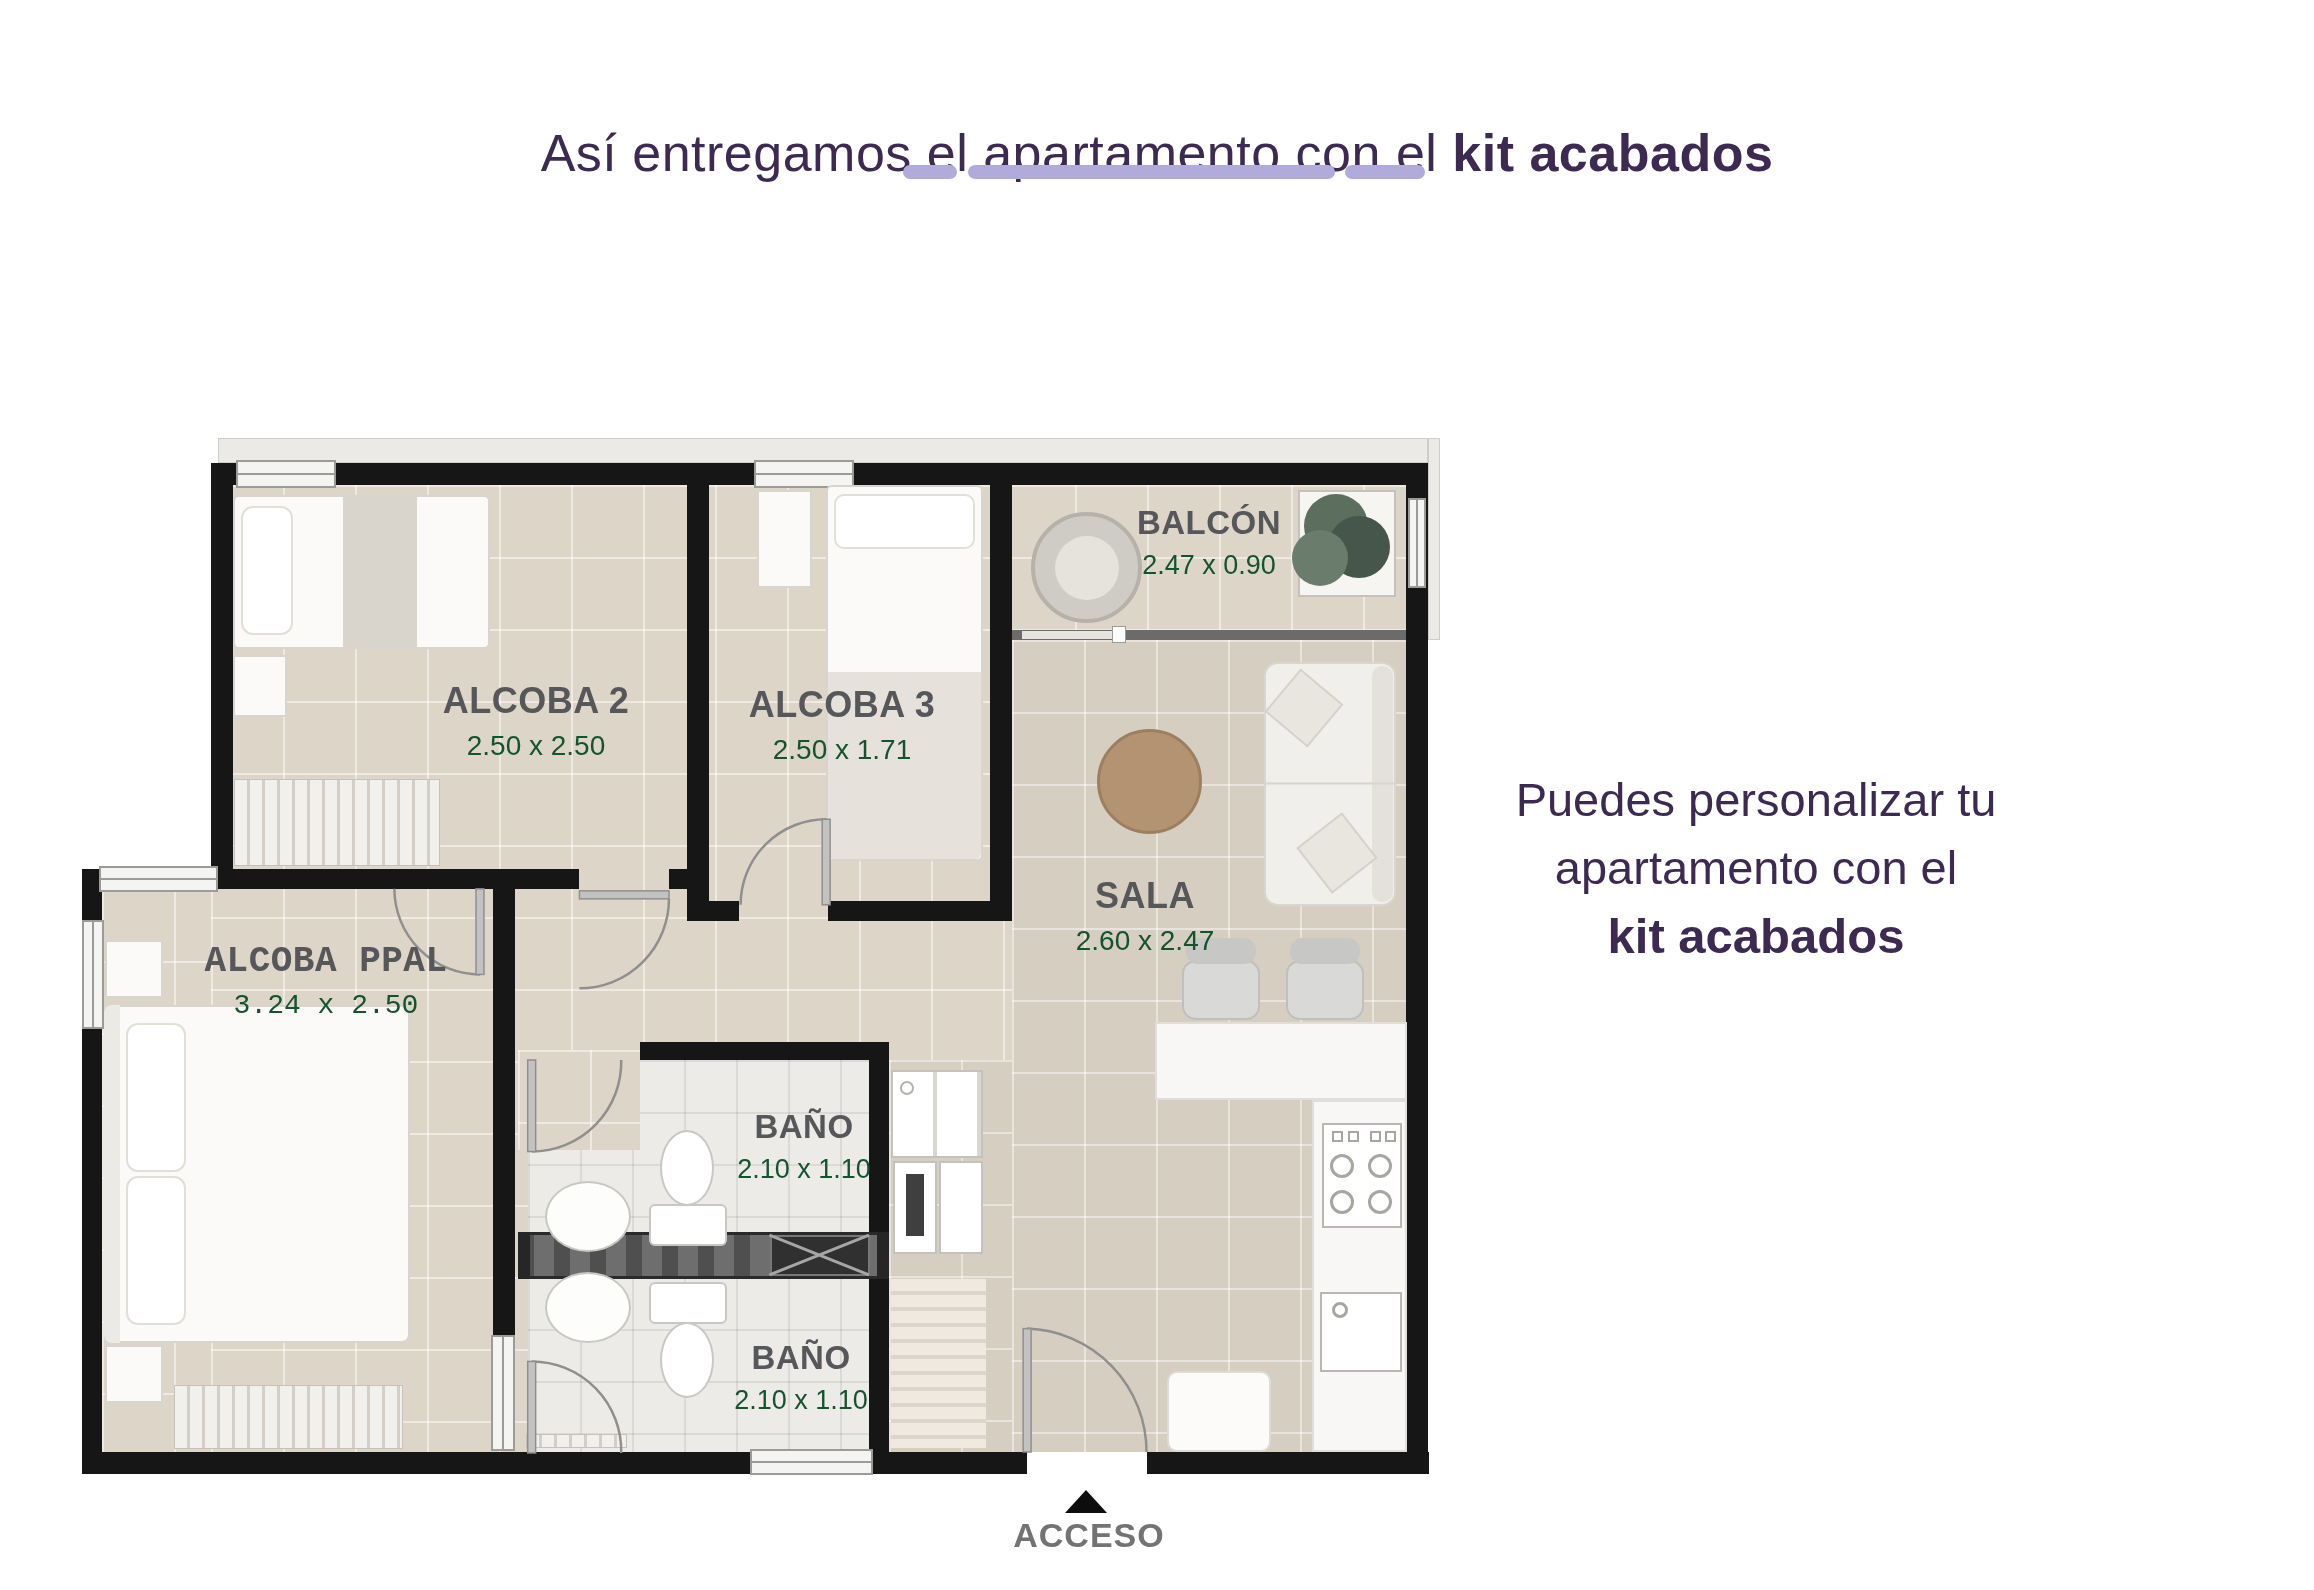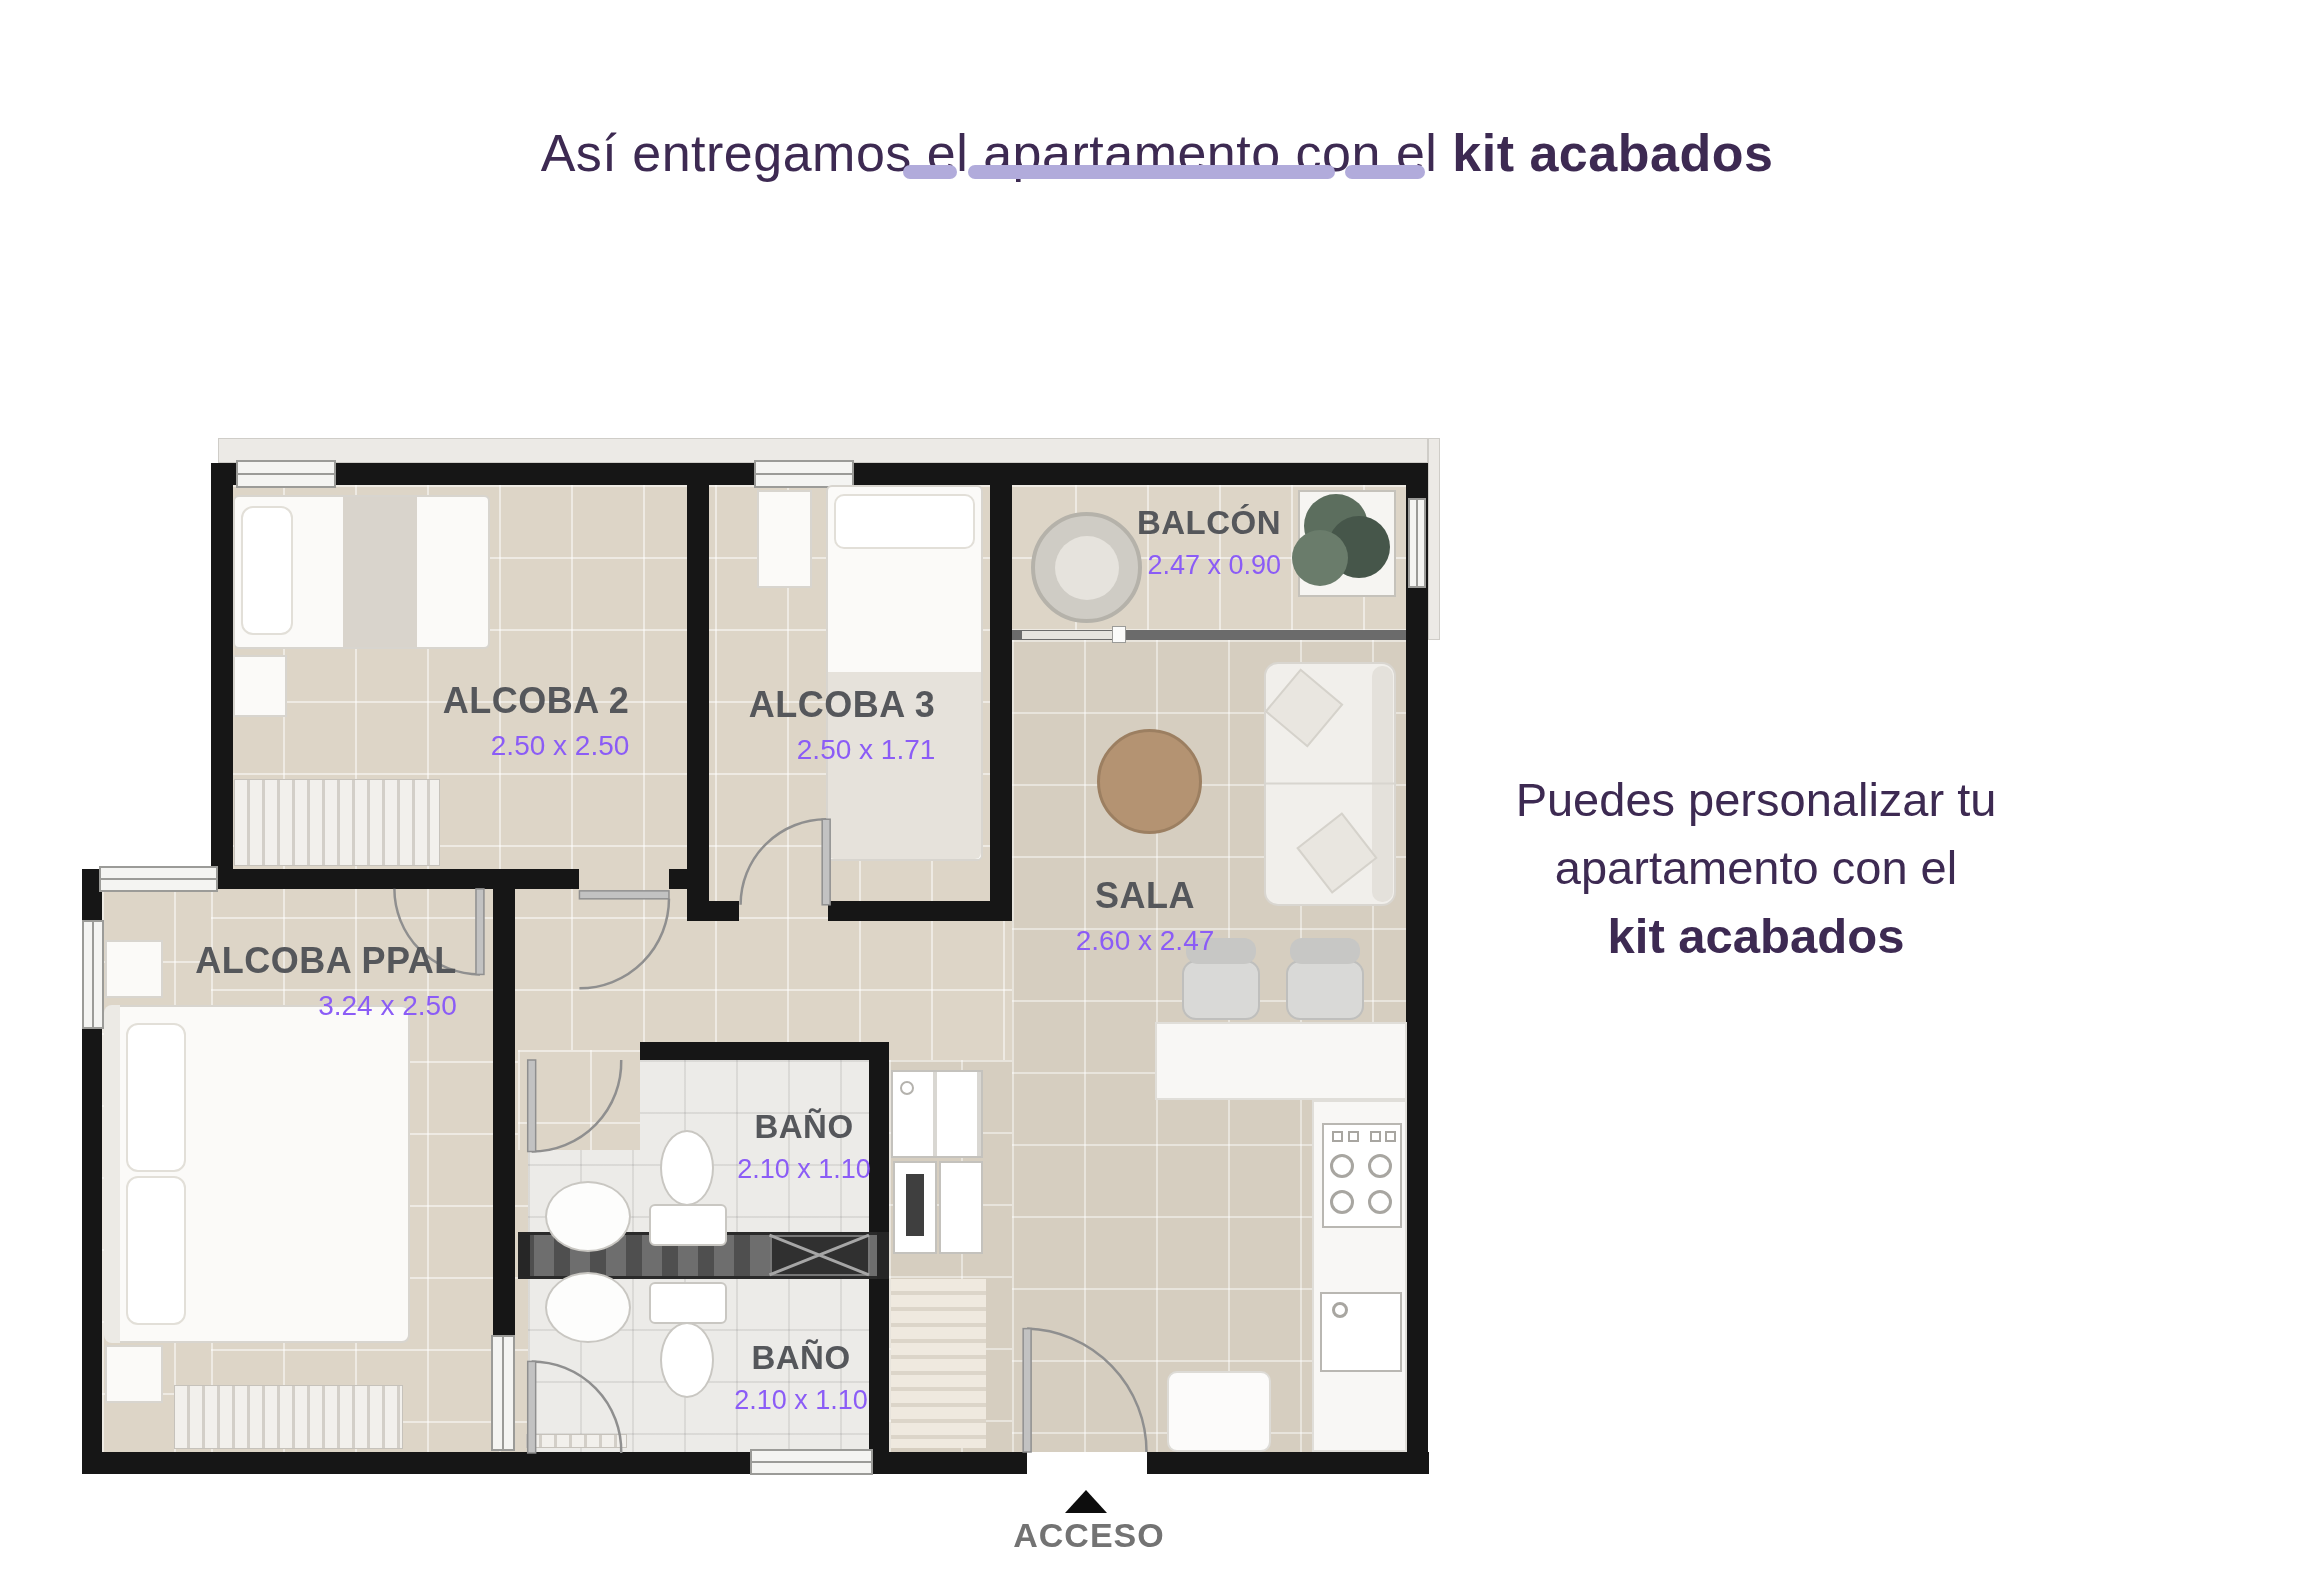--- a/index.html
+++ b/index.html
@@ -44,21 +44,21 @@
   .stripv{background:repeating-linear-gradient(90deg,#f2f0ec 0 12px,#d3cfc8 12px 15px);
           border:1px solid #c6c2bb;}
   .striph{background:repeating-linear-gradient(#efe9df 0 12px,#dcd5c9 12px 16px);}
   .duct{background-color:#4f4f4f;
         background-image:repeating-linear-gradient(90deg,transparent 0 16px,#6e6e6e 16px 36px);
         border-top:3px solid #2a2a2a;border-bottom:3px solid #2a2a2a;}
 
   
   .rl{position:absolute;transform:translate(-50%,-50%);text-align:center;white-space:nowrap;z-index:30;}
   .rn{font-weight:700;color:#55575b;font-size:36px;letter-spacing:0.5px;}
-  .rd{font-weight:400;color:#8b5cf6;font-size:28px;margin-top:8px;text-align:right;}
+  .rd{font-weight:400;color:#14532d;font-size:28px;margin-top:8px;}
   .rl.small .rn{font-size:33px;}
   .rl.small .rd{font-size:27px;}
 
   
   .tri{width:0;height:0;border-left:21px solid transparent;border-right:21px solid transparent;
        border-bottom:23px solid #0d0d0d;}
   .acc{font-size:34px;font-weight:700;color:#737373;letter-spacing:1px;text-align:center;}
 
   svg.overlay{position:absolute;left:0;top:0;z-index:20;}
   .fz{z-index:10;}
@@ -225,21 +225,21 @@
     <div class="rd">2.50 x 1.71</div>
   </div>
   <div class="rl small" style="left:1127px;top:104px;">
     <div class="rn">BALCÓN</div>
     <div class="rd">2.47 x 0.90</div>
   </div>
   <div class="rl" style="left:1063px;top:478px;">
     <div class="rn">SALA</div>
     <div class="rd">2.60 x 2.47</div>
   </div>
-  <div class="rl" style="left:244px;top:543px;">
+  <div class="rl" style="left:244px;top:543px;font-family:Liberation Mono, monospace;">
     <div class="rn">ALCOBA PPAL</div>
     <div class="rd">3.24 x 2.50</div>
   </div>
   <div class="rl small" style="left:722px;top:708px;">
     <div class="rn">BAÑO</div>
     <div class="rd">2.10 x 1.10</div>
   </div>
   <div class="rl small" style="left:719px;top:939px;">
     <div class="rn">BAÑO</div>
     <div class="rd">2.10 x 1.10</div>

